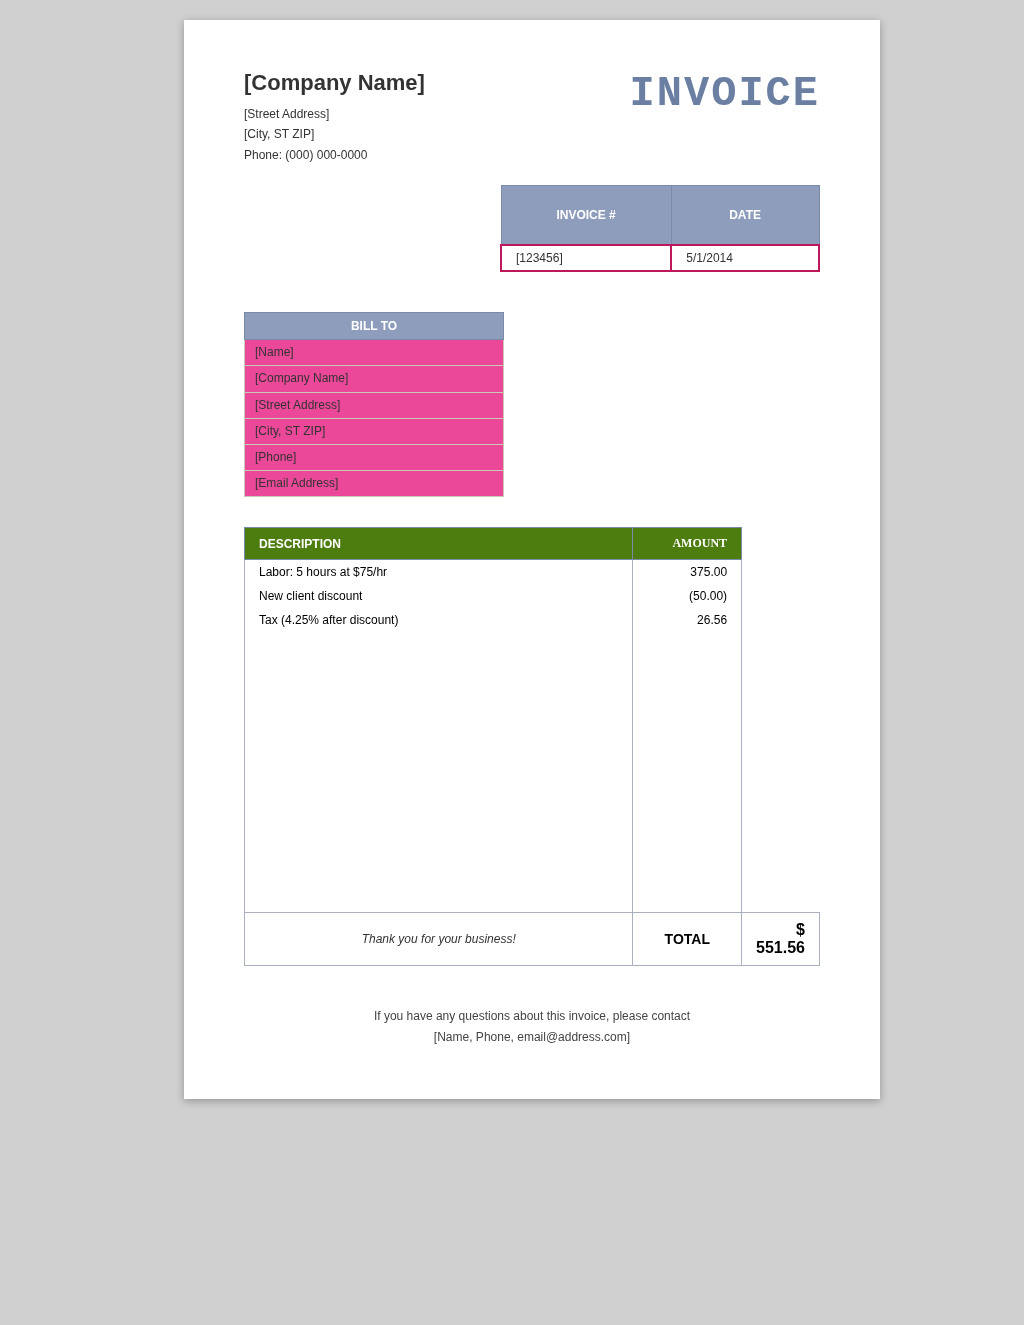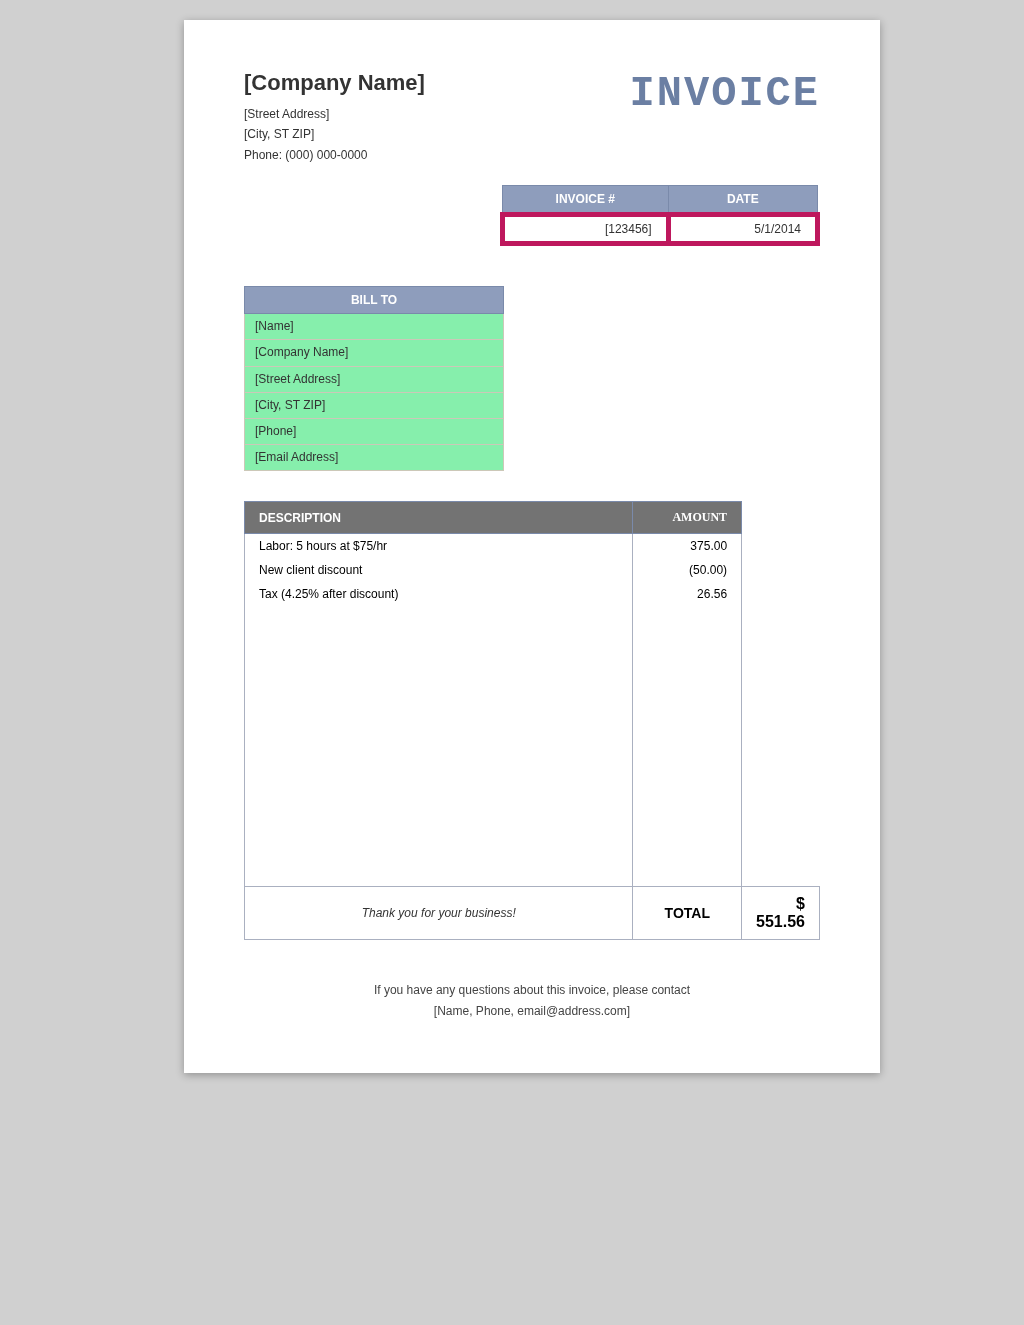--- a/index.html
+++ b/index.html
@@ -69,30 +69,30 @@
 
     .meta-table {
       border-collapse: collapse;
       width: 320px;
       font-size: 12px;
     }
 
     .meta-table th {
       background-color: #8e9dbc;
       color: #fff;
-      padding: 6px 14px;
+      padding: 22px 14px;
       text-align: center;
       font-weight: bold;
       border: 1px solid #7a8aaa;
     }
 
     .meta-table td {
       padding: 5px 14px;
-      text-align: right;
-      border: 5px solid #be185d;
+      text-align: left;
+      border: 2px solid #be185d;
       color: #333;
     }
 
     
     .bill-to-section {
       margin-bottom: 30px;
       width: 260px;
     }
 
     .bill-to-table {
@@ -103,37 +103,37 @@
 
     .bill-to-table .bill-to-header {
       background-color: #8e9dbc;
       color: #fff;
       font-weight: bold;
       padding: 6px 2px;
       border: 1px solid #7a8aaa;
     }
 
     .bill-to-table td {
-      background-color: #86efac;
+      background-color: #ec4899;
       color: #333;
       padding: 3px 10px;
       border: 1px solid #ccc8b8;
       line-height: 1.6;
     }
 
     
     .items-table {
       border-collapse: collapse;
       width: 100%;
       font-size: 12px;
       margin-bottom: 0;
     }
 
     .items-table thead th {
-      background-color: #737373;
+      background-color: #4d7c0f;
       color: #fff;
       padding: 8px 14px;
       font-weight: bold;
       border: 1px solid #7a8aaa;
     }
 
     .items-table thead th.desc-col {
       text-align: left;
       width: 80%;
     }

